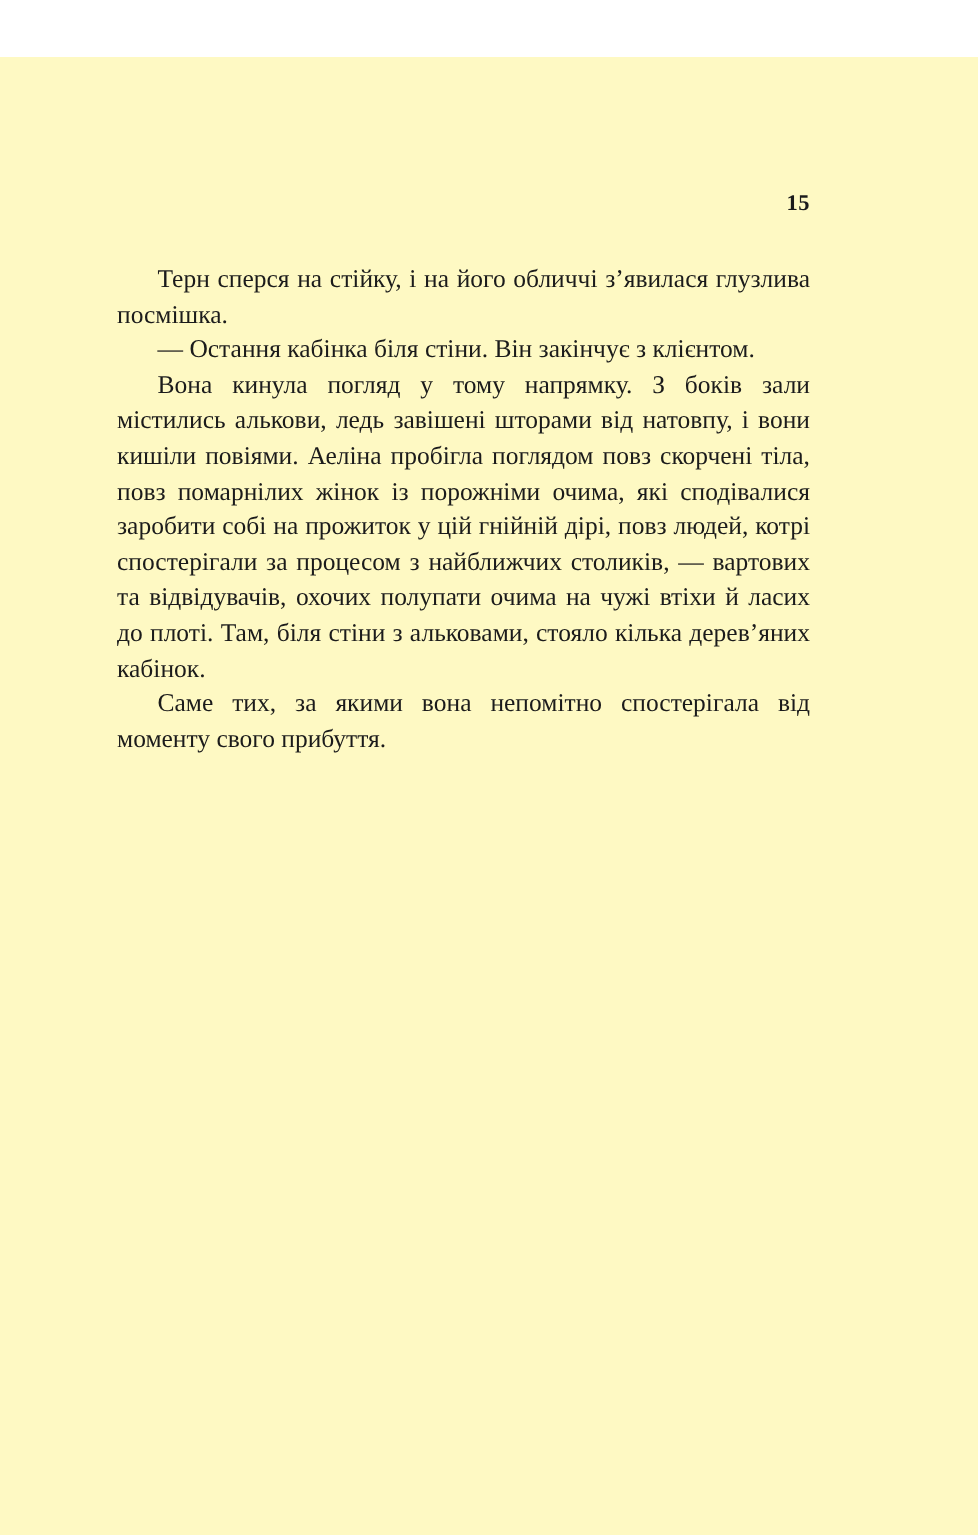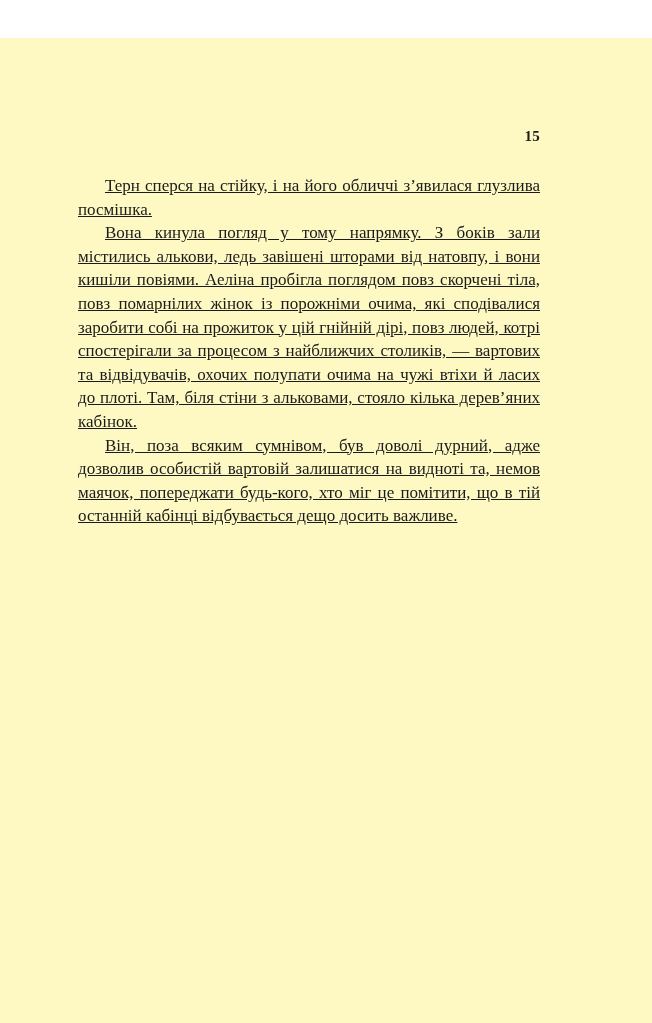--- a/index.html
+++ b/index.html
@@ -32,31 +32,31 @@
     letter-spacing: 0.3px;
   }
   .content {
     position: absolute;
     top: 136px;
     left: 78px;
     width: 462px;
     text-align: justify;
     font-size: 17px;
     line-height: 23.6px;
-    text-decoration: underline;
   }
   .content p {
     margin: 0;
     padding: 0;
     text-indent: 27px;
   }
 </style>
 </head>
 <body>
 
 <div class="page">
   <div class="page-number">15</div>
   <div class="content">
     <p>Терн сперся на стійку, і на його обличчі з’явилася глузлива посмішка.</p>
+    <p>— Остання кабінка біля стіни. Він закінчує з клієнтом.</p>
     <p>Вона кинула погляд у тому напрямку. З боків зали містились алькови, ледь завішені шторами від натовпу, і вони кишіли повіями. Аеліна пробігла поглядом повз скорчені тіла, повз помарнілих жінок із порожніми очима, які сподівалися заробити собі на прожиток у цій гнійній дірі, повз людей, котрі спостерігали за процесом з найближчих столиків, — вартових та відвідувачів, охочих полупати очима на чужі втіхи й ласих до плоті. Там, біля стіни з альковами, стояло кілька дерев’яних кабінок.</p>
-    <p>Він, поза всяким сумнівом, був доволі дурний, адже дозволив особистій вартовій залишатися на видноті та, немов маячок, попереджати будь-кого, хто міг це помітити, що в тій останній кабінці відбувається дещо досить важливе.</p>
+    <p>Саме тих, за якими вона непомітно спостерігала від моменту свого прибуття.</p>
   </div>
 </div>
 
 </body></html>

